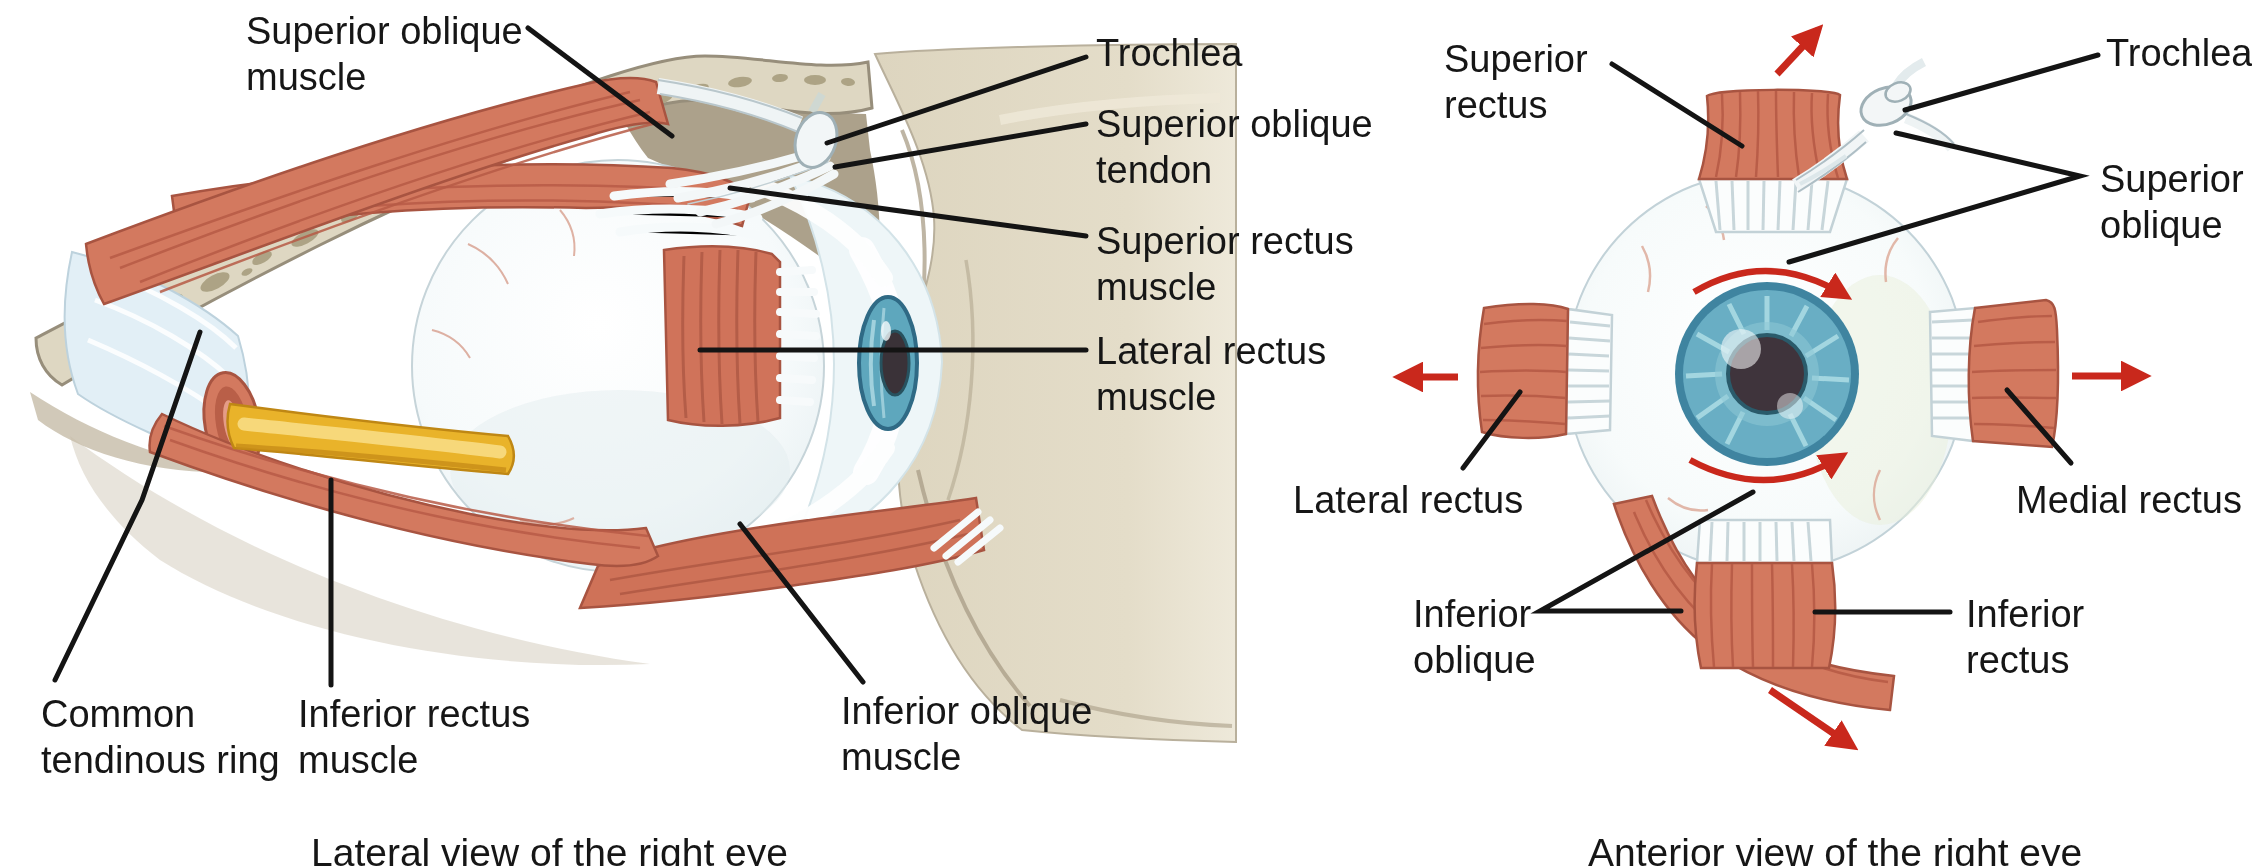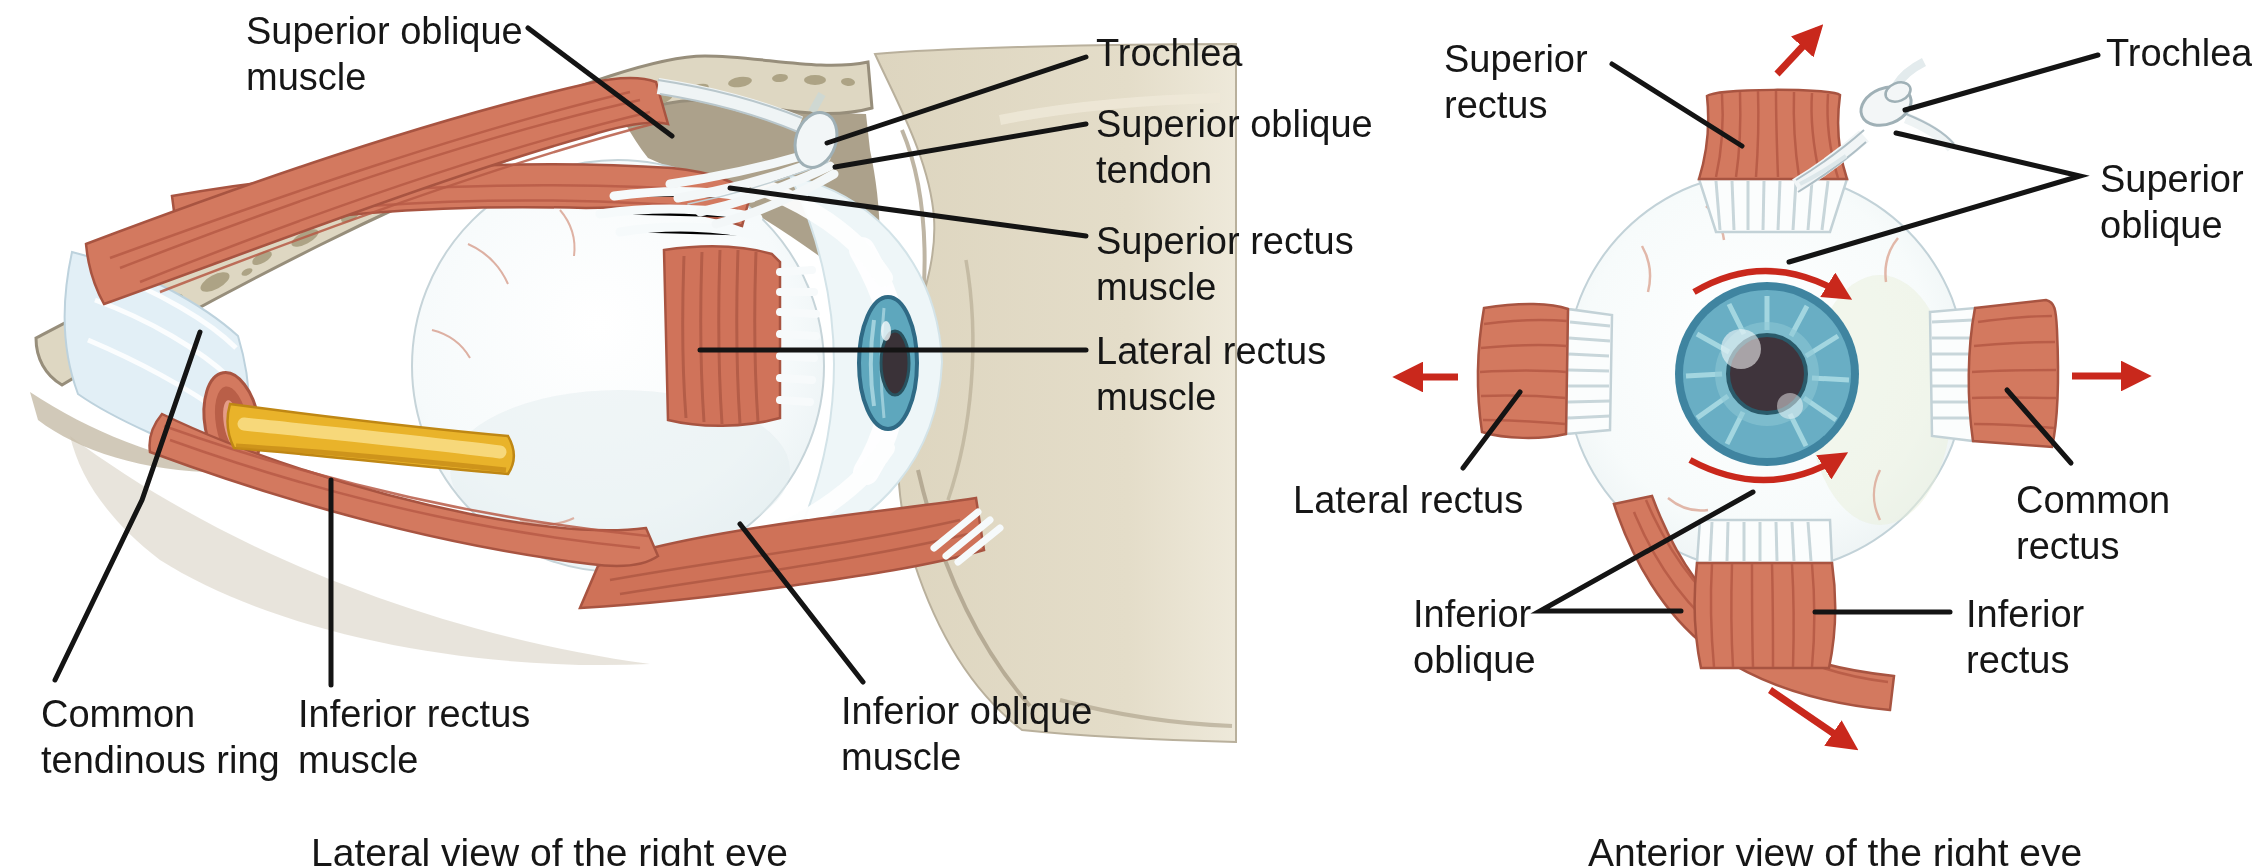--- a/index.html
+++ b/index.html
@@ -385,18 +385,18 @@
 <div class="label" style="left:841px;top:688px;">Inferior oblique
 muscle</div>
 <div class="caption" style="left:311px;top:810px;">Lateral view of the right eye</div>
 
 <div class="label" style="left:1444px;top:36px;">Superior
 rectus</div>
 <div class="label" style="left:2106px;top:30px;">Trochlea</div>
 <div class="label" style="left:2100px;top:156px;">Superior
 oblique</div>
 <div class="label" style="left:1293px;top:477px;">Lateral rectus</div>
-<div class="label" style="left:2016px;top:477px;">Common rectus</div>
+<div class="label" style="left:2016px;top:477px;">Medial rectus</div>
 <div class="label" style="left:1413px;top:591px;">Inferior
 oblique</div>
 <div class="label" style="left:1966px;top:591px;">Inferior
 rectus</div>
 <div class="caption" style="left:1588px;top:810px;text-decoration:underline;">Anterior view of the right eye</div>
 
 </body></html>

